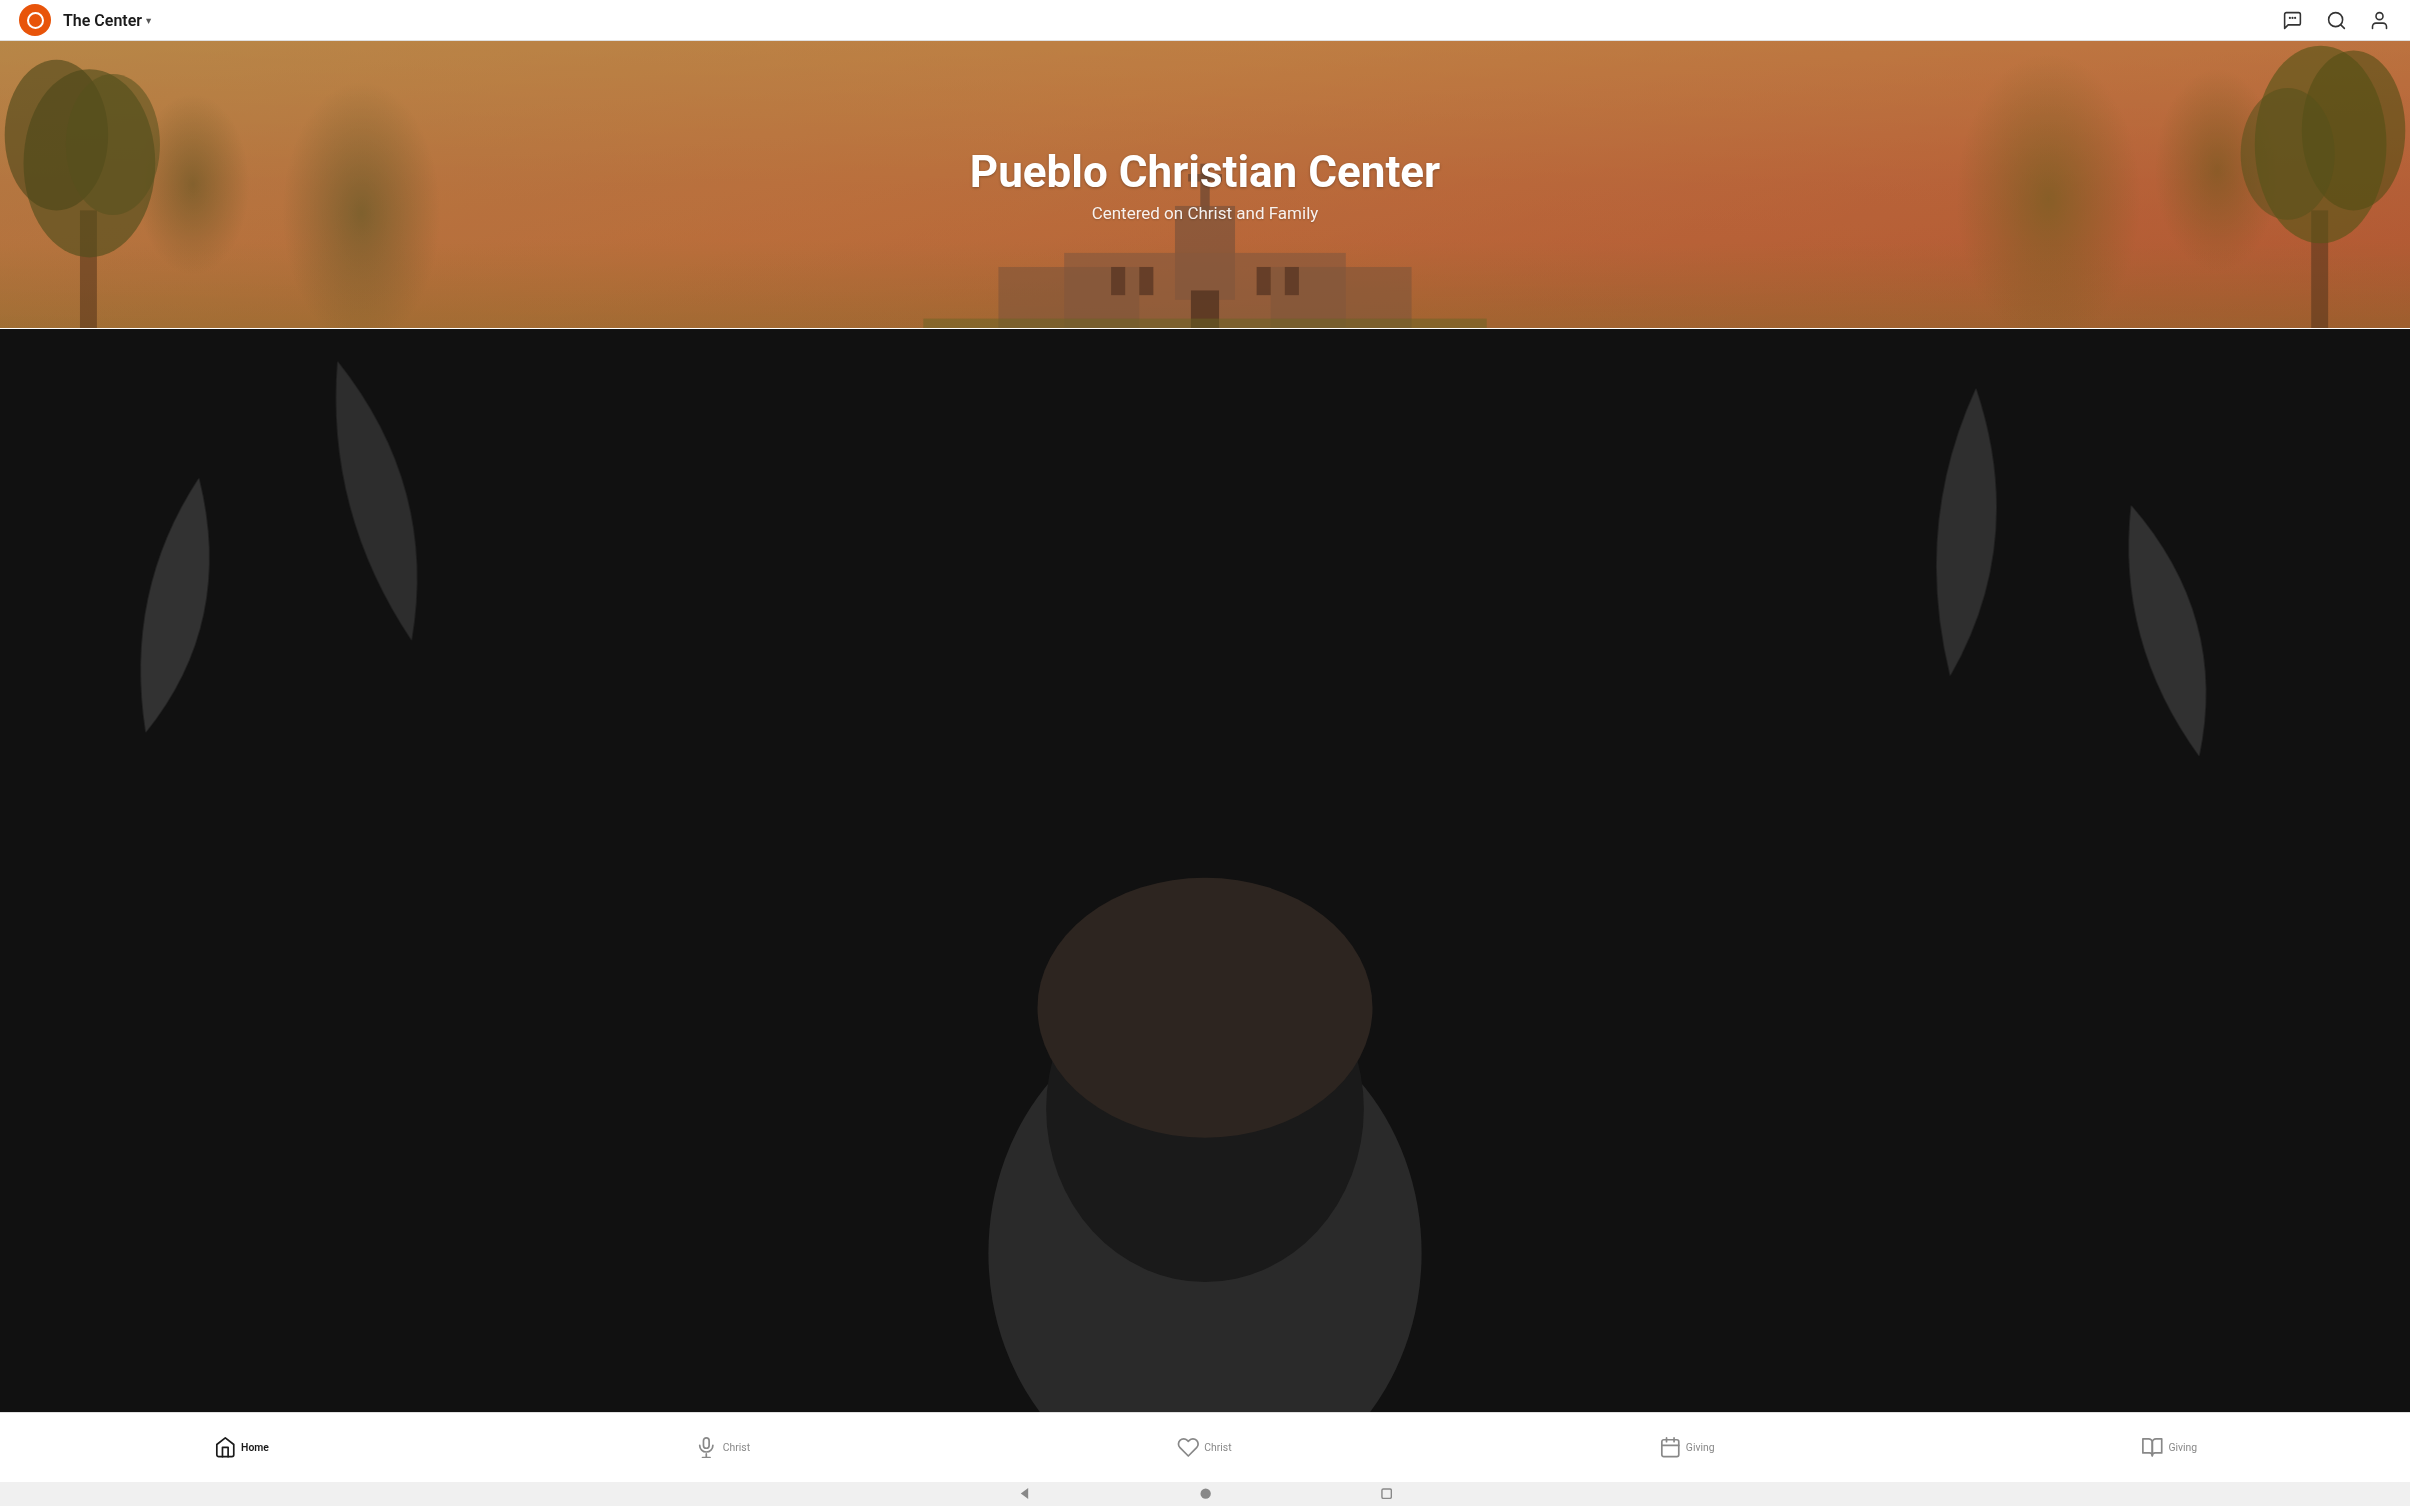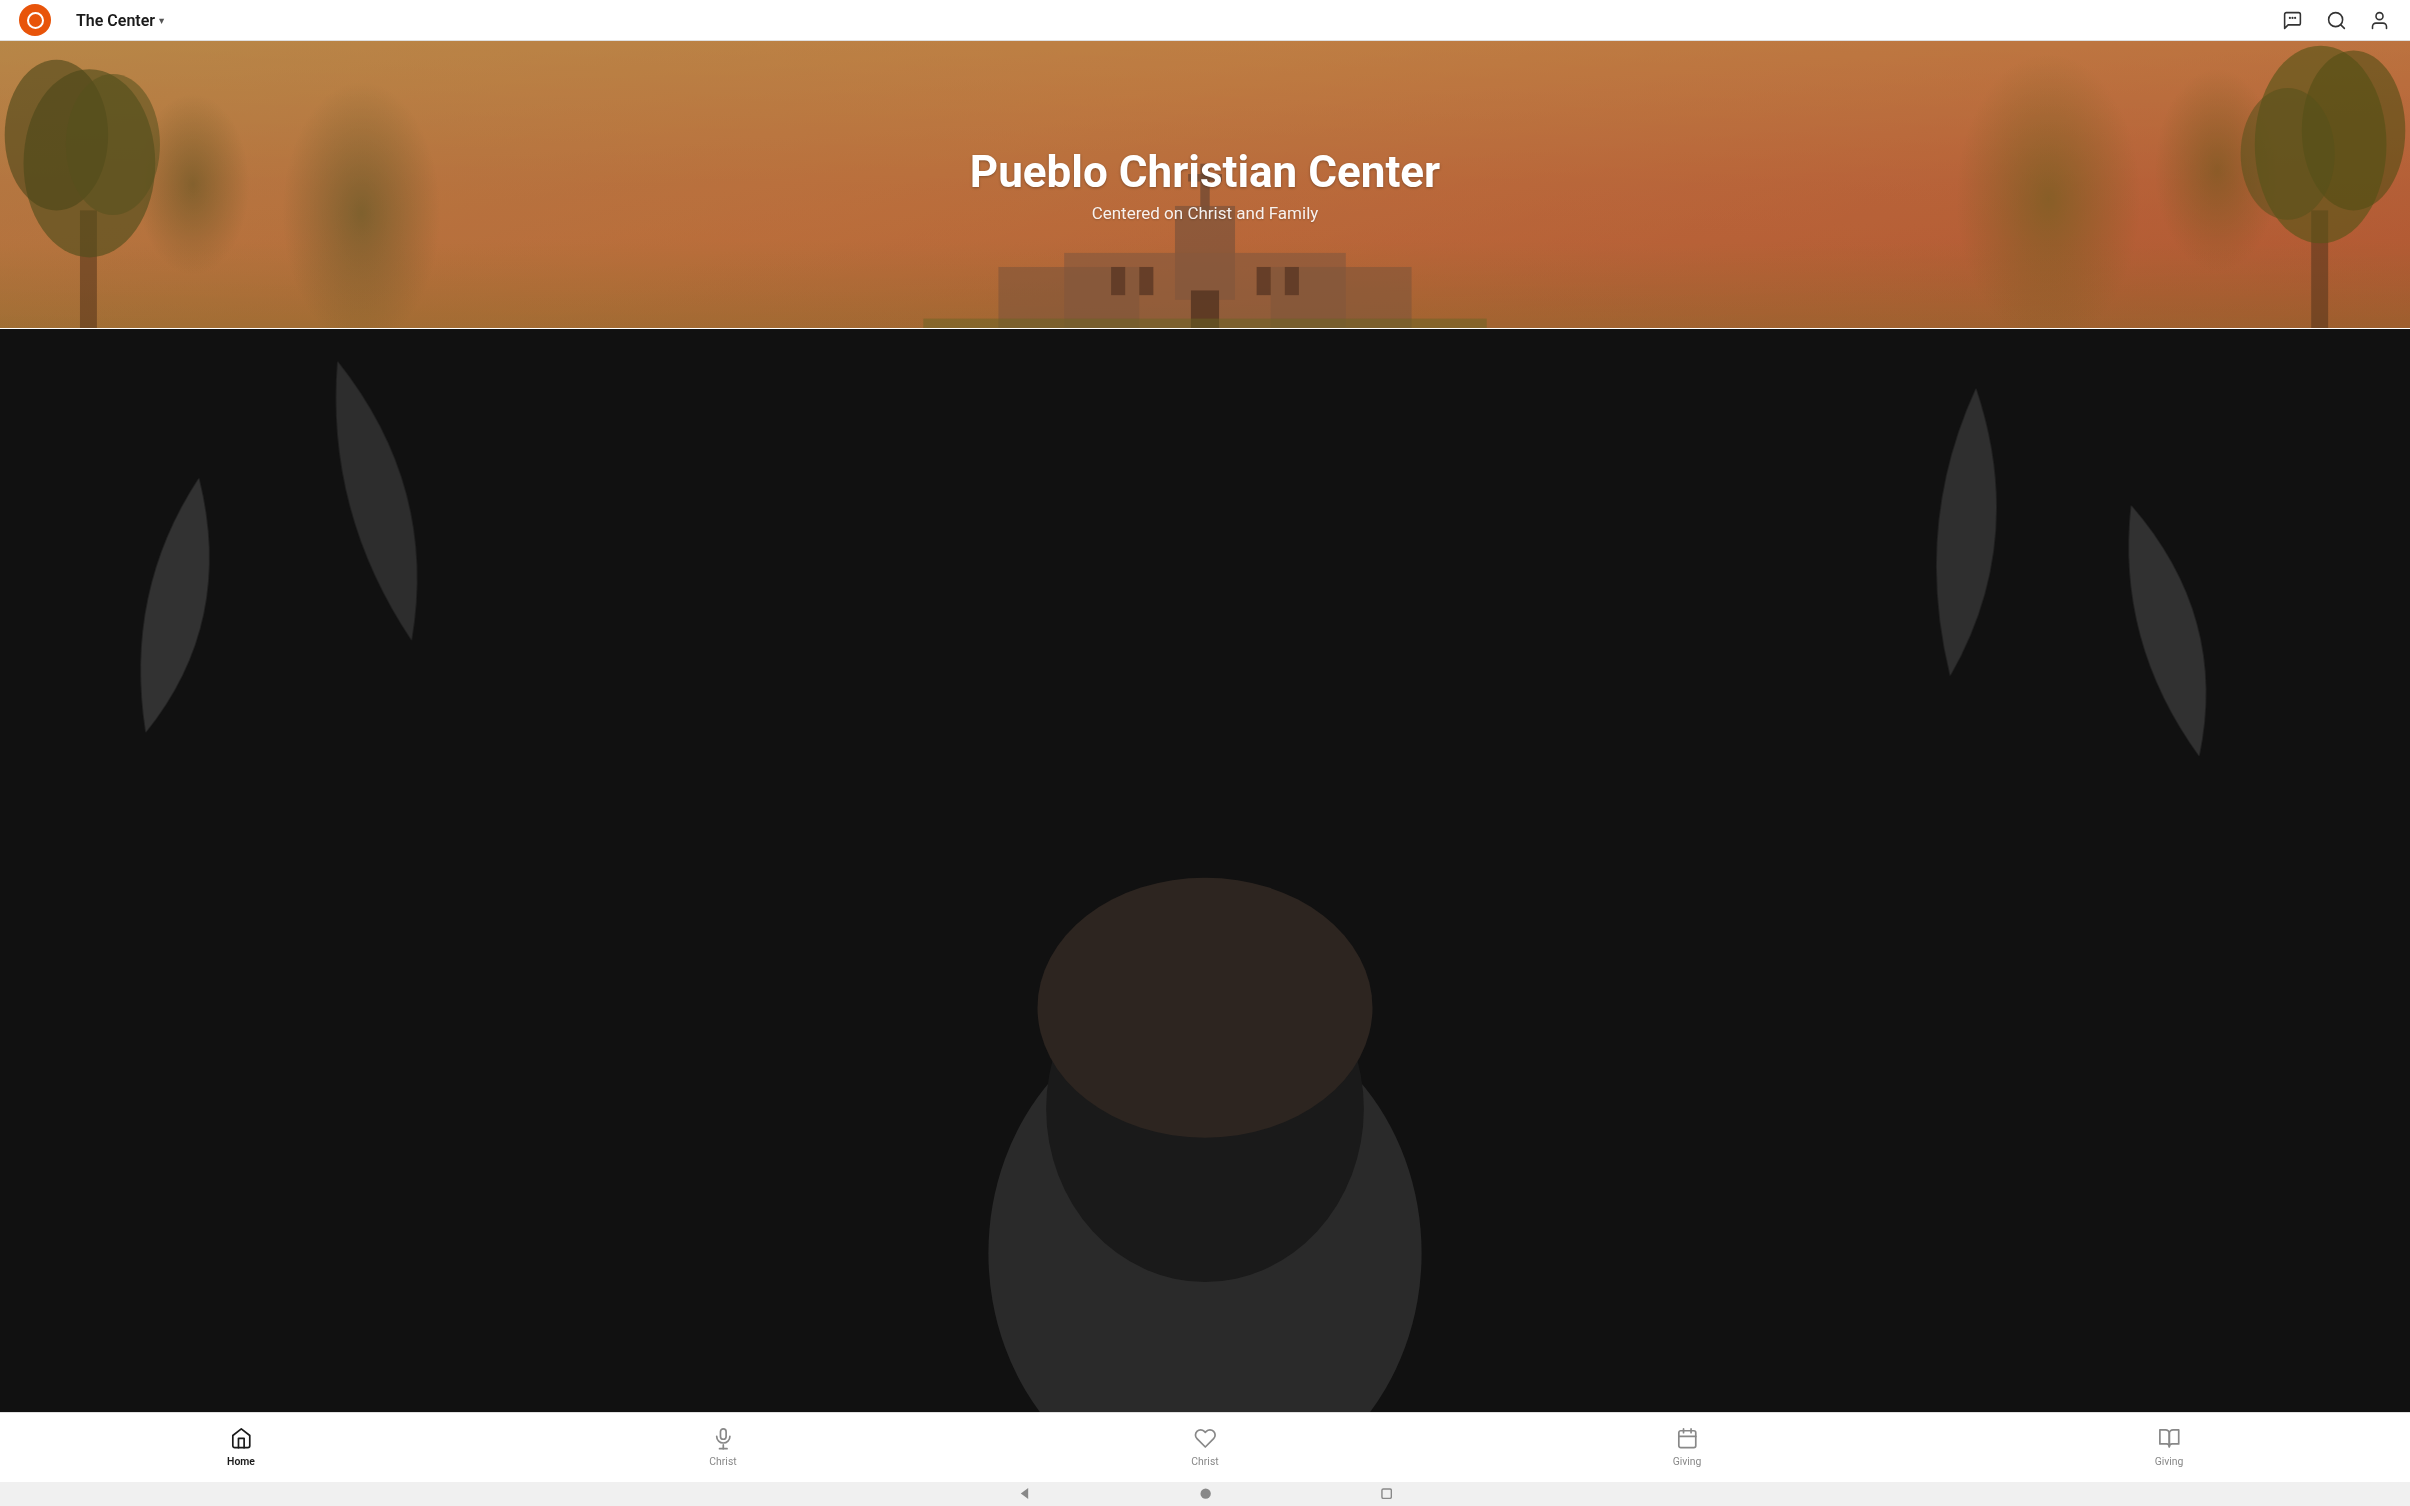--- a/index.html
+++ b/index.html
@@ -28,21 +28,21 @@
       align-items: center;
       justify-content: space-between;
       padding: 0 19px;
       z-index: 100;
       border-bottom: 0.9px solid #e0e0e0;
     }
 
     .header-left {
       display: flex;
       align-items: center;
-      gap: 25px;
+      gap: 12px;
     }
 
     .logo-circle {
       width: 32px;
       height: 32px;
       background: #e8540a;
       border-radius: 50%;
       display: flex;
       align-items: center;
       justify-content: center;
@@ -180,21 +180,21 @@
       background: #ffffff;
       border-top: 0.9px solid #e0e0e0;
       display: flex;
       align-items: center;
       justify-content: space-around;
       z-index: 100;
     }
 
     .nav-item {
       display: flex;
-      flex-direction: column;
+      flex-direction: row;
       align-items: center;
       gap: 3.8px;
       cursor: pointer;
       min-width: 56px;
     }
 
     .nav-icon {
       width: 24.5px;
       height: 24.5px;
       display: flex;

